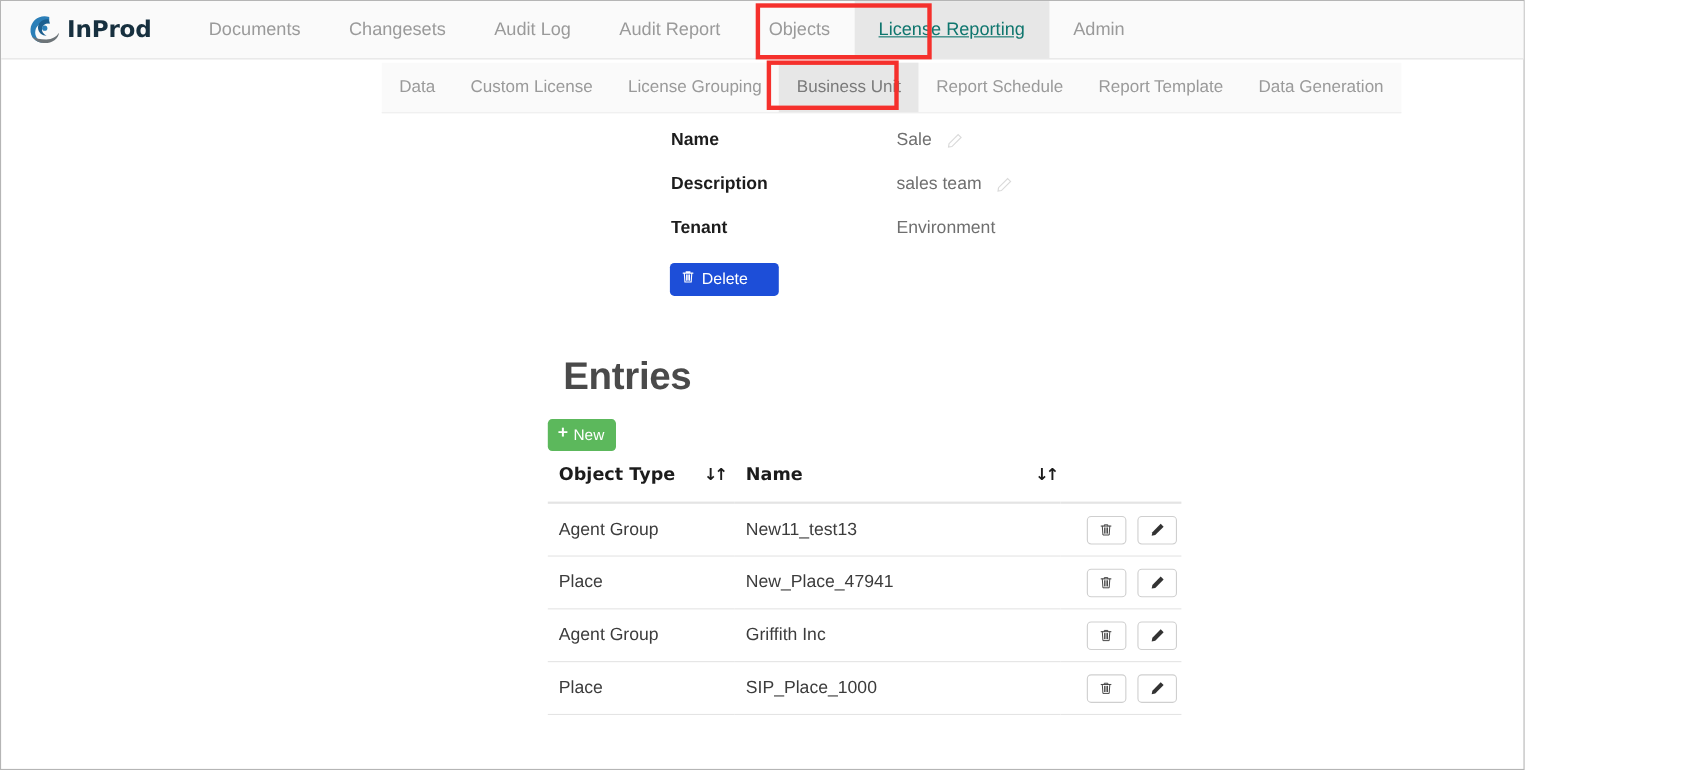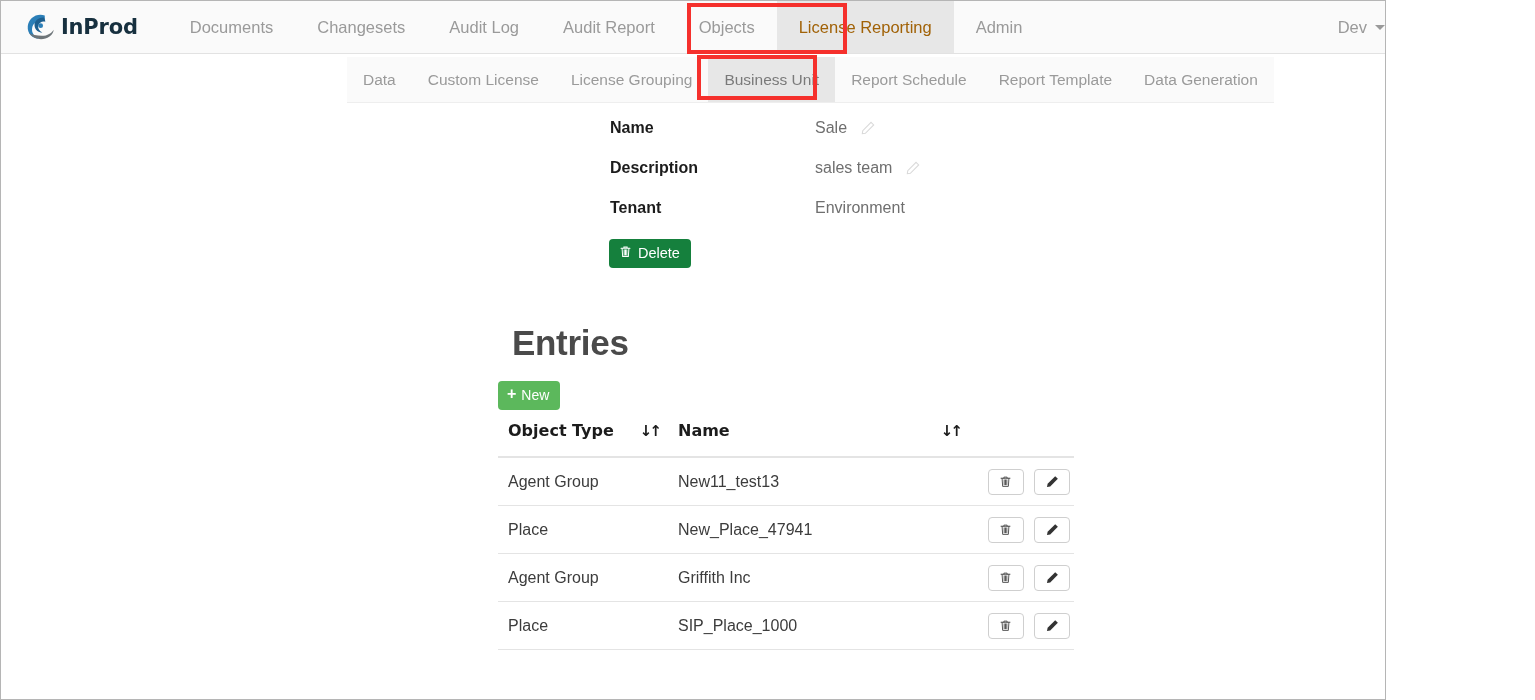--- a/index.html
+++ b/index.html
@@ -65,21 +65,22 @@
     padding: 0 22px;
     font-size: 16.5px;
     color: #9a9a9a;
     text-decoration: none;
     white-space: nowrap;
     cursor: pointer;
     background: transparent;
   }
   .nav-item.active {
     background: #e7e7e7;
-    color: #a16207;
+    color: #0f766e;
+    text-decoration: underline;
   }
   .nav-right {
     margin-left: auto;
     display: flex;
     align-items: stretch;
     padding-right: 26px;
   }
   .nav-right .nav-item {
     padding: 0 20px;
   }
@@ -162,26 +163,26 @@
   .row-desc   { position: absolute; left: 0; top: 40px; width: 100%; height: 40px; }
   .row-tenant { position: absolute; left: 0; top: 80px; width: 100%; height: 40px; padding-left: 28px; }
 
   .btn-delete {
     position: absolute;
     left: 608px;
     top: 120px;
     display: inline-flex;
     align-items: center;
     gap: 6px;
-    background: #15803d;
+    background: #1d4ed8;
     color: #ffffff;
     border: none;
     border-radius: 4px;
     font-size: 14.5px;
-    padding: 6px 11px 7px 10px;
+    padding: 6px 28px 7px 10px;
     cursor: pointer;
     font-family: "Liberation Sans", sans-serif;
   }
   .btn-delete svg { flex: none; }
 
   
   .entries {
     position: absolute;
     left: 0;
     top: 322px;
@@ -304,24 +305,20 @@
       <a class="nav-item" href="#">Documents</a>
       <a class="nav-item" href="#">Changesets</a>
       <a class="nav-item" href="#">Audit Log</a>
       <a class="nav-item" href="#">Audit Report</a>
       <a class="nav-item" href="#">Objects</a>
       <a class="nav-item active" href="#">License Reporting</a>
       <a class="nav-item" href="#">Admin</a>
     </div>
 
     <div class="nav-right">
-      <a class="nav-item" href="#">
-        <span>Dev</span>
-        <span class="caret"></span>
-      </a>
       <a class="nav-item" href="#">
         <span>admin</span>
         <span class="caret"></span>
       </a>
     </div>
   </div>
 
   <div class="subnav">
     <a class="subnav-item" href="#">Data</a>
     <a class="subnav-item" href="#">Custom License</a>

